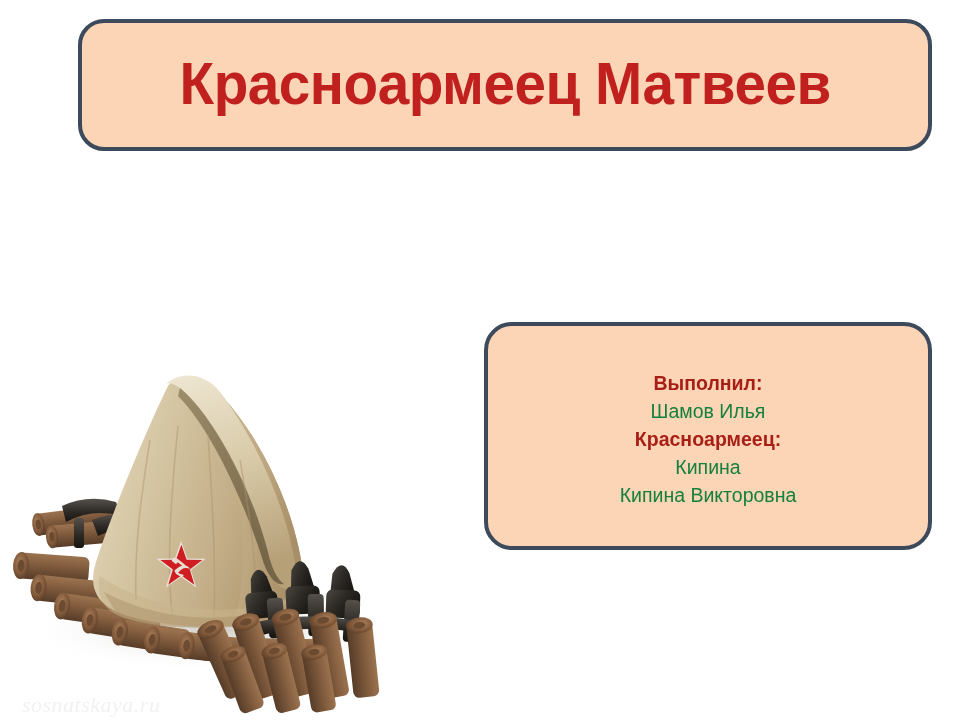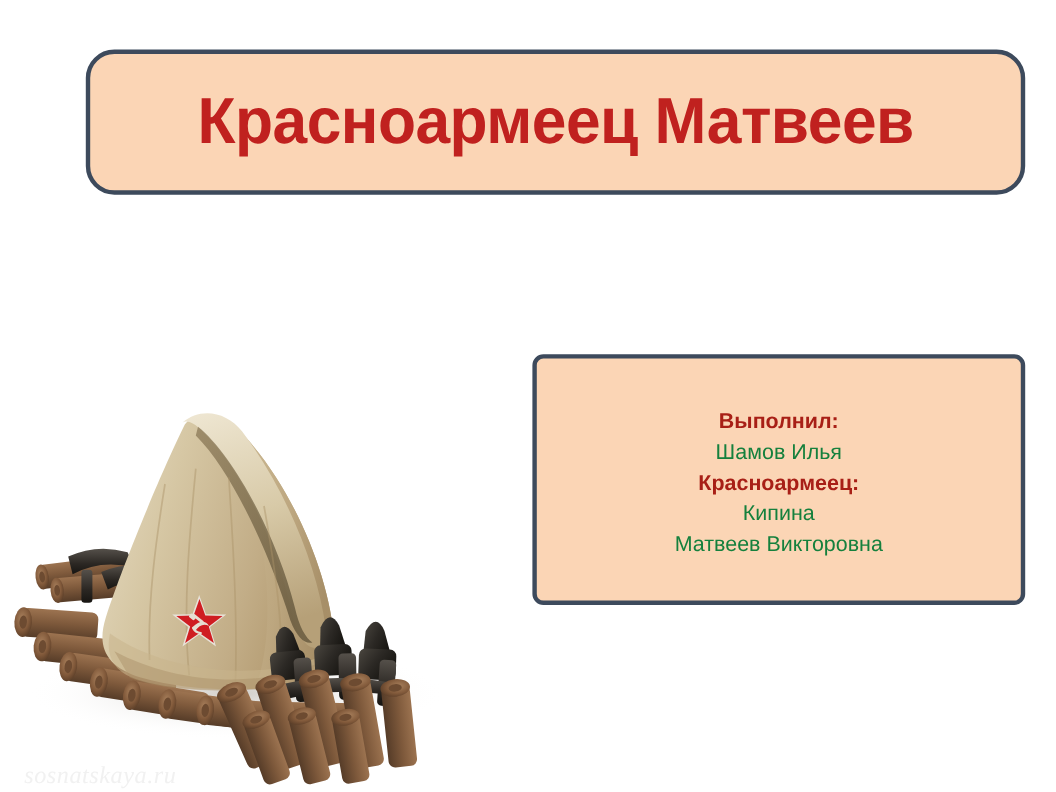--- a/index.html
+++ b/index.html
@@ -18,21 +18,21 @@
   .slide {
     position: absolute;
     inset: 0;
     background: #ffffff;
   }
 
   
   .title-box {
     position: absolute;
     left: 78px;
-    top: 45px;
+    top: 19px;
     width: 854px;
     height: 132px;
     background: #fbd5b5;
     border: 4px solid #3d4a5c;
     border-radius: 26px;
     box-sizing: border-box;
     display: flex;
     align-items: center;
     justify-content: center;
   }
@@ -49,21 +49,21 @@
 
   
   .credits-box {
     position: absolute;
     left: 484px;
     top: 322px;
     width: 448px;
     height: 228px;
     background: #fbd5b5;
     border: 4px solid #3d4a5c;
-    border-radius: 10px;
+    border-radius: 28px;
     box-sizing: border-box;
     display: flex;
     flex-direction: column;
     align-items: center;
     justify-content: center;
     padding-top: 6px;
   }
   .credits-line {
     font-family: "Liberation Sans", sans-serif;
     font-size: 19.5px;
@@ -362,16 +362,16 @@
     </svg>
 
     <div class="watermark">sosnatskaya.ru</div>
   </div>
 
   <div class="credits-box">
     <div class="credits-line bold">Выполнил:</div>
     <div class="credits-line">Шамов Илья</div>
     <div class="credits-line bold">Красноармеец:</div>
     <div class="credits-line">Кипина</div>
-    <div class="credits-line">Матвеев Викторовна</div>
+    <div class="credits-line">Кипина Викторовна</div>
   </div>
 
 </div>
 
 </body></html>

